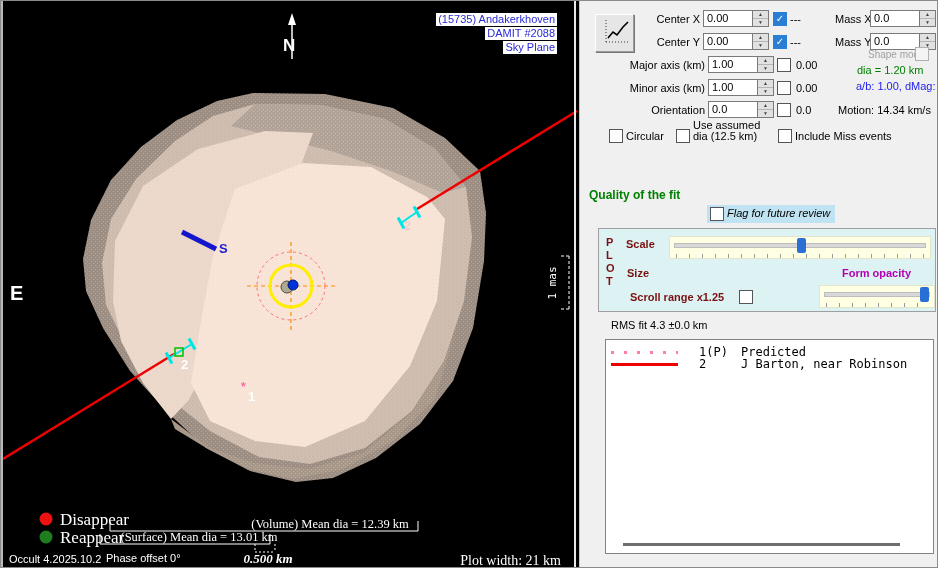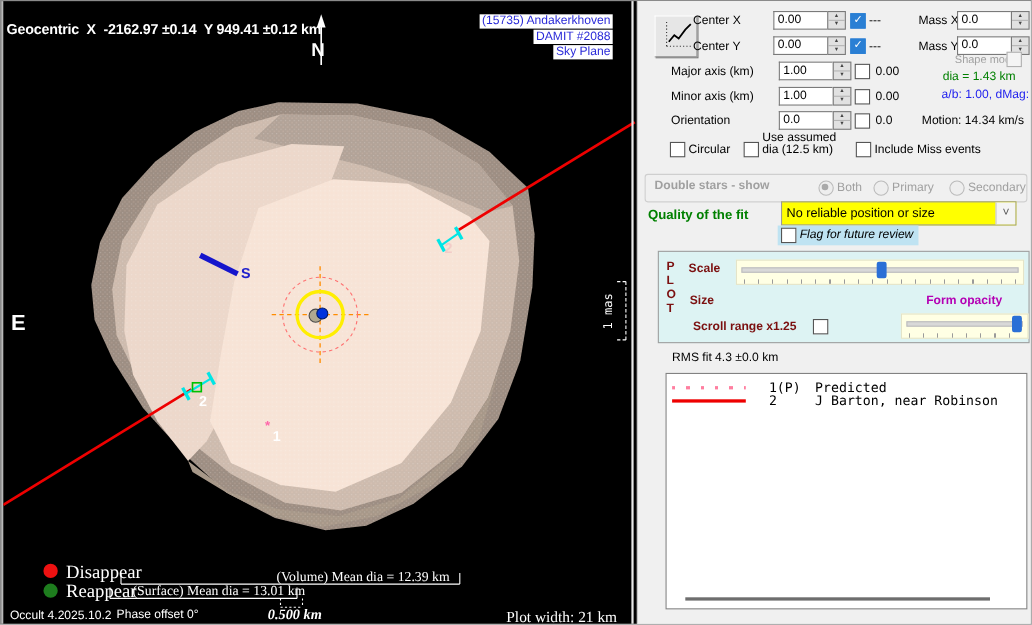--- a/index.html
+++ b/index.html
@@ -9,21 +9,21 @@
   
   #plot{position:absolute;left:0;top:0;width:578px;height:568px;background:#000;border-left:2px solid #b9b9b9;box-sizing:border-box;}
   #plot .white-border{position:absolute;left:571px;top:0;width:2px;height:568px;background:#e8e8e8;}
   .ptitle{position:absolute;color:#fff;font-weight:bold;font-size:13px;white-space:pre;letter-spacing:-0.2px;}
   .chip{position:absolute;right:22px;background:#ffffff;color:#2a2ad8;font-size:11px;padding:0 2px;line-height:13px;}
   
   #panel{position:absolute;left:578px;top:0;width:360px;height:568px;background:#f0f0f0;border-left:1px solid #c8c8c8;box-sizing:border-box;}
   .groupbox{position:absolute;border:1px solid #d5d5c8;border-radius:3px;}
   .grouplbl{position:absolute;top:-7px;left:20px;background:#f0f0f0;padding:0 3px;color:#444;}
   .lbl{position:absolute;white-space:nowrap;}
-  .r{}
+  .r{text-align:right;}
   .spin{position:absolute;display:flex;height:17px;}
   .spin .val{background:#fff;border:1px solid #7a7a7a;border-right:none;width:42px;padding:1px 3px;font-size:11px;}
   .spin .btns{width:15px;border:1px solid #7a7a7a;display:flex;flex-direction:column;background:#e1e1e1;}
   .spin .btns i{flex:1;font-style:normal;font-size:5px;line-height:7px;text-align:center;color:#444;border-bottom:1px solid #b5b5b5;}
   .spin .btns i:last-child{border-bottom:none;}
   .cb{position:absolute;width:12px;height:12px;border:1px solid #555;background:#fff;box-sizing:content-box;
       font-size:10px;line-height:12px;text-align:center;color:#fff;}
   .cb.checked{background:#2a7fd4;border-color:#2a7fd4;}
   .cb.dis{border-color:#b0b0b0;background:#f4f4f4;}
   .rad{position:absolute;width:12px;height:12px;border:1px solid #707070;border-radius:50%;background:#fff;}
@@ -139,21 +139,20 @@
         <path d="M97,533 V543 M97,543 H267 M267,533 V543"></path>
         <path d="M252,543 V551 M252,551 H272 M272,543 V551" stroke-dasharray="2 2"></path>
       </g>
       <text x="327" y="527" font-size="12.5" fill="#ffffff" text-anchor="middle" font-family="Liberation Serif, serif">(Volume) Mean dia = 12.39 km</text>
       <text x="196" y="540" font-size="12.5" fill="#ffffff" text-anchor="middle" font-family="Liberation Serif, serif">(Surface) Mean dia = 13.01 km</text>
       <text x="265" y="562" font-size="13" fill="#ffffff" text-anchor="middle" font-style="italic" font-weight="bold" font-family="Liberation Serif, serif">0.500 km</text>
       <text x="6" y="562" font-size="11" fill="#ffffff">Occult 4.2025.10.2</text>
       <text x="103" y="561" font-size="11" fill="#ffffff">Phase offset 0°</text>
       <text x="558" y="564" font-size="14" fill="#ffffff" text-anchor="end" font-family="Liberation Serif, serif">Plot width: 21 km</text>
     </svg>
-    <div class="ptitle" style="left:3px;top:18px;">Geocentric  X  -2162.97 ±0.14  Y 949.41 ±0.12 km</div>
     <div class="chip" style="top:12px;">(15735) Andakerkhoven</div>
     <div class="chip" style="top:26px;">DAMIT #2088</div>
     <div class="chip" style="top:40px;text-align:center;">Sky Plane</div>
     <div class="white-border"></div>
   </div>
 
   <div id="panel">
 
     <button id="fit-btn">
       <svg width="30" height="28" viewBox="0 0 30 28">
@@ -207,21 +206,21 @@
     <div class="lbl r" style="left:30px;top:58px;width:95px;">Major axis (km)</div>
     <div class="spin" style="left:128px;top:55px;">
       <span class="val">1.00</span>
         <span class="btns">
           <i>▲</i>
           <i>▼</i>
         </span>
     </div>
     <span class="cb" style="left:197px;top:57px;"></span>
     <div class="lbl" style="left:216px;top:58px;">0.00</div>
-    <div class="lbl green" style="left:277px;top:63px;">dia = 1.43 km</div>
+    <div class="lbl green" style="left:277px;top:63px;">dia = 1.20 km</div>
 
     <div class="lbl r" style="left:30px;top:81px;width:95px;">Minor axis (km)</div>
     <div class="spin" style="left:128px;top:78px;">
       <span class="val">1.00</span>
         <span class="btns">
           <i>▲</i>
           <i>▼</i>
         </span>
     </div>
     <span class="cb" style="left:197px;top:80px;"></span>
@@ -240,35 +239,22 @@
     <div class="lbl" style="left:216px;top:103px;">0.0</div>
     <div class="lbl" style="left:258px;top:103px;">Motion: 14.34 km/s</div>
 
     <span class="cb" style="left:29px;top:128px;"></span>
     <div class="lbl" style="left:46px;top:129px;">Circular</div>
     <span class="cb" style="left:96px;top:128px;"></span>
     <div class="lbl" style="left:113px;top:119px;line-height:11px;"><span>Use assumed</span><br><span>dia (12.5 km)</span></div>
     <span class="cb" style="left:198px;top:128px;"></span>
     <div class="lbl" style="left:215px;top:129px;">Include Miss events</div>
 
-    <div class="groupbox" style="left:6px;top:157px;width:346px;height:24px;border-color:#cfcfcf;">
-      <div class="lbl gray" style="left:8px;top:4px;font-weight:bold;">Double stars - show</div>
-      <span class="rad dis sel" style="left:157px;top:5px;"></span>
-      <div class="lbl gray" style="left:174px;top:6px;">Both</div>
-      <span class="rad dis" style="left:207px;top:5px;"></span>
-      <div class="lbl gray" style="left:224px;top:6px;">Primary</div>
-      <span class="rad dis" style="left:276px;top:5px;"></span>
-      <div class="lbl gray" style="left:293px;top:6px;">Secondary</div>
-    </div>
 
     <div class="lbl green" style="left:9px;top:187px;font-weight:bold;font-size:12px;">Quality of the fit</div>
-    <div id="quality-select">
-      <span class="qtext">No reliable position or size</span>
-      <span class="qbtn">˅</span>
-    </div>
     <div id="flag-chip">
       <span class="cb" style="left:3px;top:2px;"></span>
       <div class="lbl">Flag for future review</div>
     </div>
 
     <div id="plotbox">
       <div class="lbl maroon" style="left:7px;top:7px;">P</div>
       <div class="lbl maroon" style="left:7px;top:20px;">L</div>
       <div class="lbl maroon" style="left:7px;top:33px;">O</div>
       <div class="lbl maroon" style="left:7px;top:46px;">T</div>

